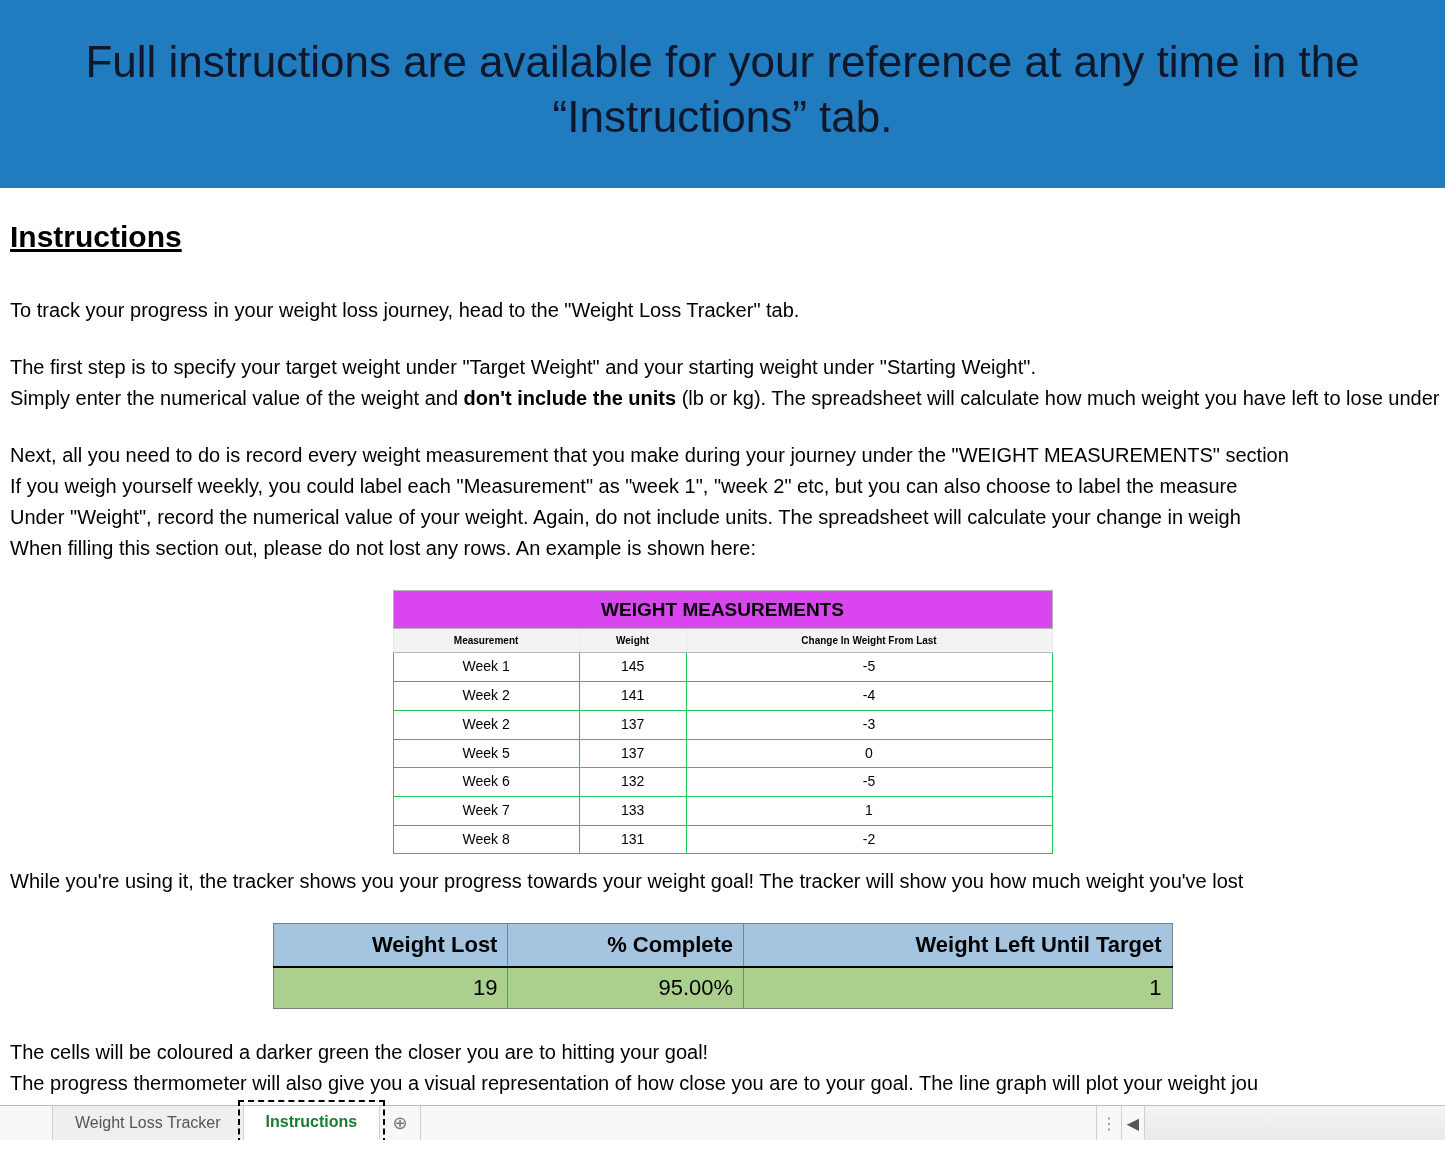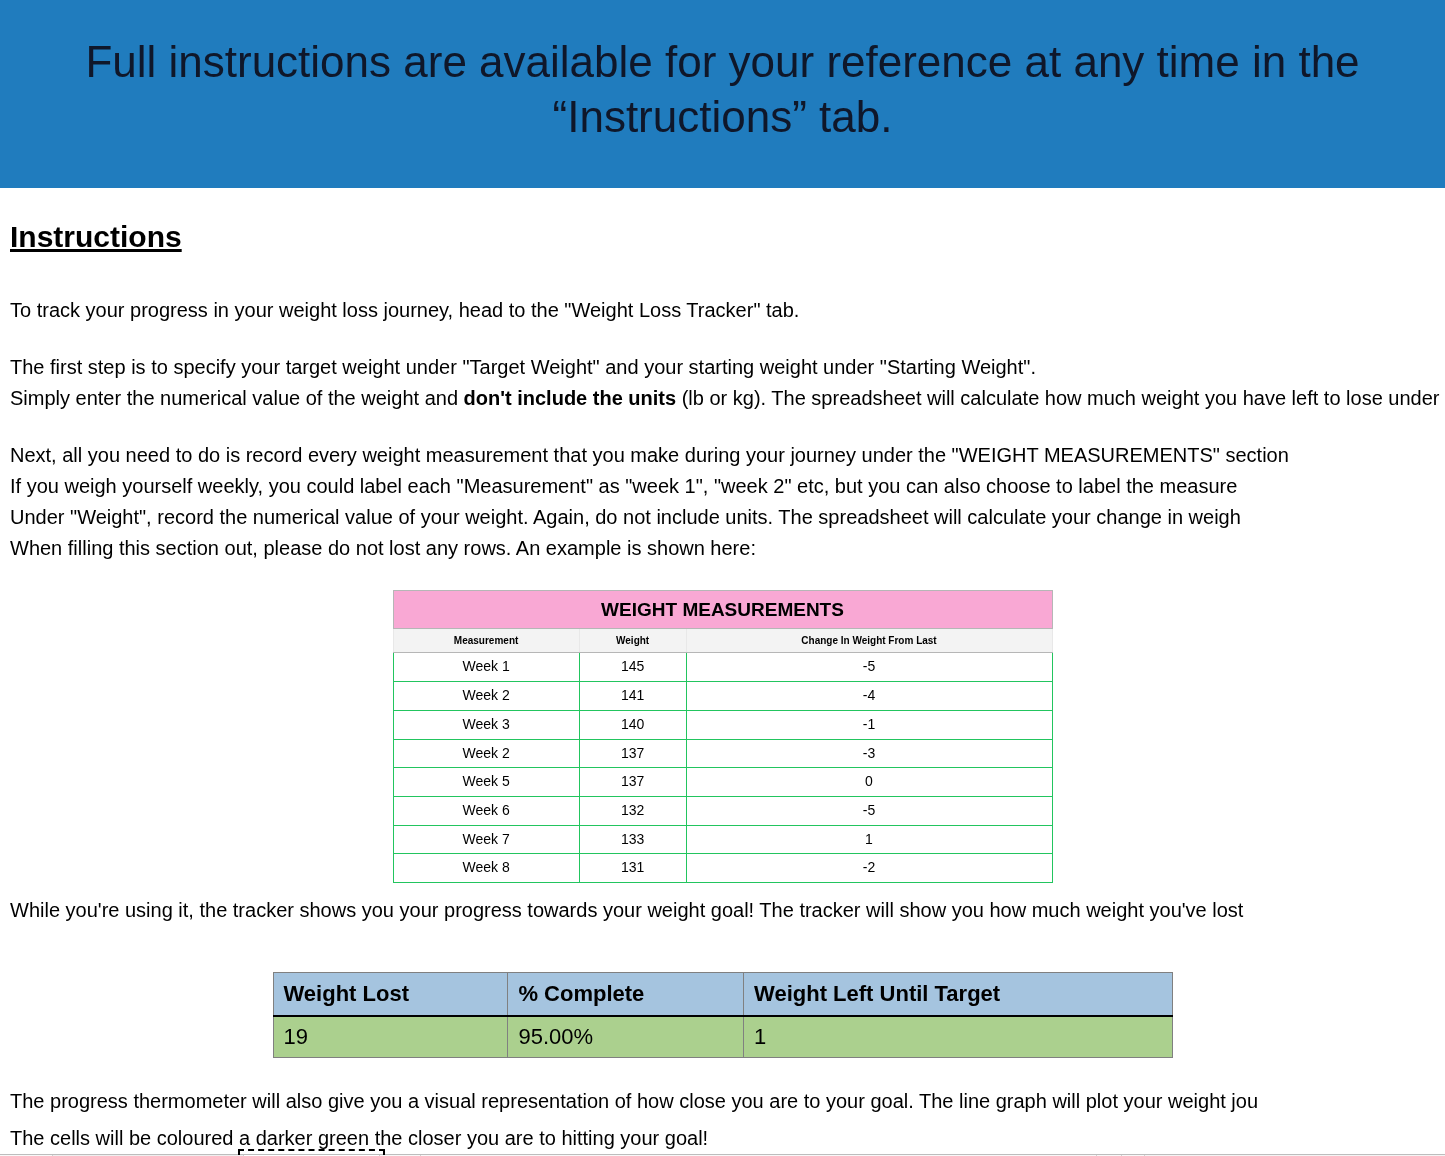--- a/index.html
+++ b/index.html
@@ -5,25 +5,25 @@
   html,body{margin:0;padding:0;background:#fff;}
   body{font-family:"Century Gothic","CenturyGothic","AppleGothic",Helvetica,Arial,sans-serif;color:#000;min-width:1445px;}
   .banner{background:#207cbe;color:#0f172a;text-align:center;padding:34px 40px 44px 40px;font-weight:300;font-size:44px;line-height:1.25;}
   .doc{padding:26px 10px 0 10px;font-size:20px;line-height:1.55;white-space:nowrap;}
   h1.heading{font-weight:700;font-size:30px;text-decoration:underline;margin:0 0 34px 0;}
   .para{margin-bottom:26px;}
   .line{margin:0;}
   .bold{font-weight:700;}
   .wm-table-wrap{display:flex;justify-content:center;margin:14px 0 12px 0;}
   table.wm{border-collapse:collapse;font-family:Arial,Helvetica,sans-serif;font-size:15px;width:660px;text-align:center;color:#000;}
-  table.wm th.title{background:#f9a8d4;border:1px solid #b6b6b6;font-weight:700;font-size:19px;padding:4px;}
+  table.wm th.title{background:#d946ef;border:1px solid #b6b6b6;font-weight:700;font-size:19px;padding:4px;}
   table.wm tr.cols th{background:#f3f3f3;border-top:1px solid #b6b6b6;border-bottom:1px solid #b6b6b6;border-left:1px solid #e8e8e8;border-right:1px solid #e8e8e8;font-weight:700;font-size:10px;padding:4px;}
   table.wm td{border:1px solid #22c55e;padding:3px;font-size:14px;}
   .prog-wrap{display:flex;justify-content:center;margin:14px 0 28px 0;}
-  table.progress{border-collapse:collapse;font-family:"Century Gothic",Arial,sans-serif;width:900px;text-align:left;font-size:22px;margin-top:20px;}
+  table.progress{border-collapse:collapse;font-family:"Century Gothic",Arial,sans-serif;width:900px;text-align:right;font-size:22px;}
   table.progress th{background:#a5c4df;font-weight:700;padding:4px 10px;border:1px solid #808080;border-bottom:2px solid #000;}
   table.progress td{background:#abd08e;padding:3px 10px;border:1px solid #808080;font-size:22px;}
   .tabbar{border-top:1px solid #bdbdbd;background:#f8f8f8;display:flex;align-items:stretch;height:34px;font-family:"Segoe UI",Arial,sans-serif;font-size:16px;color:#555;position:relative;}
   .tabbar .spacer{width:52px;border-right:1px solid #d0d0d0;}
   .tab{padding:0 22px;display:flex;align-items:center;border-right:1px solid #d0d0d0;background:#efefef;cursor:default;}
   .tab.active{background:#fff;color:#197b30;font-weight:700;position:relative;border-bottom:2px solid #fff;}
   .tab.active::before{content:"";position:absolute;top:-6px;left:-6px;right:-6px;bottom:-6px;border:2px dashed #000;pointer-events:none;}
   .newtab{width:40px;display:flex;align-items:center;justify-content:center;border-right:1px solid #d0d0d0;color:#777;font-size:18px;}
   .tabbar .right{margin-left:auto;display:flex;align-items:stretch;}
   .tabbar .vdots{width:24px;display:flex;align-items:center;justify-content:center;color:#888;border-left:1px solid #d0d0d0;font-size:16px;}
@@ -73,25 +73,20 @@
             <td>Week 1</td>
             <td>145</td>
             <td>-5</td>
           </tr>
           <tr>
             <td>Week 2</td>
             <td>141</td>
             <td>-4</td>
           </tr>
           <tr>
-            <td>Week 3</td>
-            <td>140</td>
-            <td>-1</td>
-          </tr>
-          <tr>
             <td>Week 2</td>
             <td>137</td>
             <td>-3</td>
           </tr>
           <tr>
             <td>Week 5</td>
             <td>137</td>
             <td>0</td>
           </tr>
           <tr>
@@ -127,22 +122,22 @@
       </tr>
       <tr>
         <td>19</td>
         <td>95.00%</td>
         <td>1</td>
       </tr>
     </tbody>
       </table>
   </div>
 
+  <p class="line">The cells will be coloured a darker green the closer you are to hitting your goal!</p>
   <p class="line" style="margin-bottom:6px;">The progress thermometer will also give you a visual representation of how close you are to your goal. The line graph will plot your weight jou</p>
-  <p class="line">The cells will be coloured a darker green the closer you are to hitting your goal!</p>
 </div>
 
 <div class="tabbar">
   <div class="spacer"></div>
   <div class="tab">Weight Loss Tracker</div>
   <div class="tab active">Instructions</div>
   <div class="newtab">⊕</div>
   <div class="right">
     <div class="vdots">⋮</div>
     <div class="nav">◀</div>

